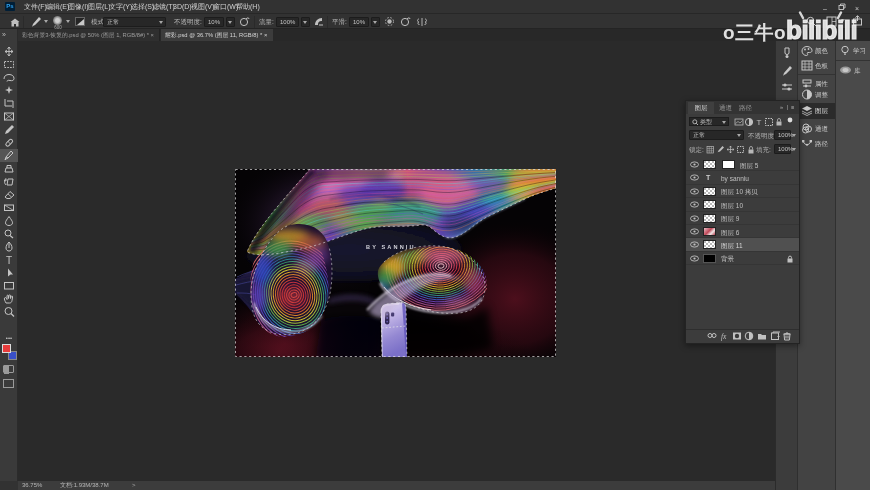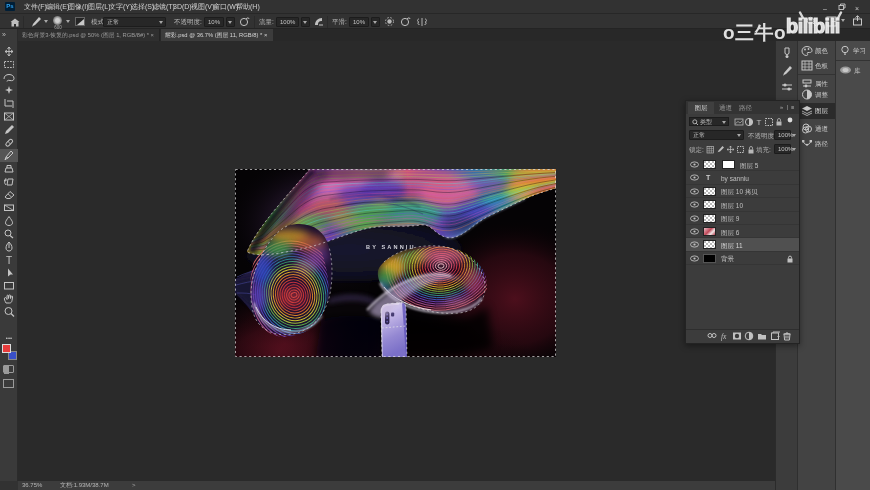--- a/index.html
+++ b/index.html
@@ -601,17 +601,17 @@
     <rect x="1" y="1" width="9" height="9" fill="none" stroke="#c8c8c8"></rect>
     <path d="M6,1 L6,10 M6,5.5 L10,5.5" stroke="#c8c8c8" stroke-width=".8"></path>
   </svg>
 <span style="position:absolute;left:841px;top:19px;width:0;height:0;border-left:2.5px solid transparent;border-right:2.5px solid transparent;border-top:3px solid #a8a8a8"></span>
 <svg width="11" height="11" style="position:absolute;left:852px;top:15px">
     <rect x="1.5" y="4" width="8" height="6" fill="none" stroke="#c8c8c8"></rect>
     <path d="M5.5,1 L5.5,6 M3.5,2.5 L5.5,0.8 L7.5,2.5" fill="none" stroke="#c8c8c8"></path>
   </svg>
 
 <div style="position:absolute;left:723px;top:20px;color:rgba(238,238,238,.93);font-size:19px;font-weight:bold;letter-spacing:.5px">o三牛o</div>
-<div style="position:absolute;left:786px;top:15px;color:rgba(240,240,240,.9);font-size:20px;font-weight:bold;letter-spacing:-.5px;-webkit-text-stroke:1.2px rgba(240,240,240,.9)">bilibili</div>
+<div style="position:absolute;left:786px;top:15px;color:rgba(240,240,240,.9);font-size:26px;font-weight:bold;letter-spacing:-.5px;-webkit-text-stroke:1.2px rgba(240,240,240,.9)">bilibili</div>
 <svg width="80" height="14" viewBox="0 0 80 14" style="position:absolute;left:786px;top:6px;opacity:.88">
 <path d="M17,12 L14,6.5" stroke="#eee" stroke-width="2.4" stroke-linecap="round"></path>
 <path d="M52,12 L55,6.5" stroke="#eee" stroke-width="2.4" stroke-linecap="round"></path>
 </svg>
 
 </body></html>

